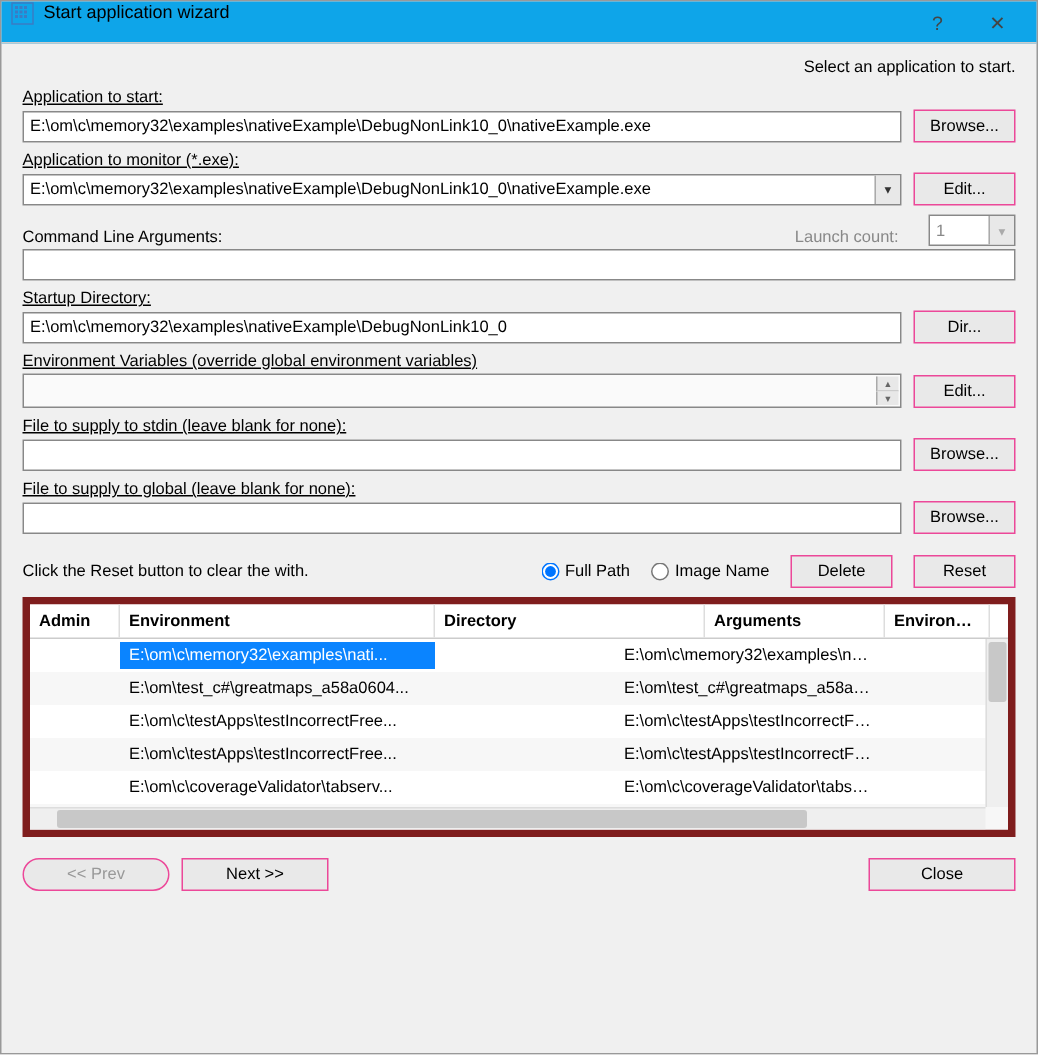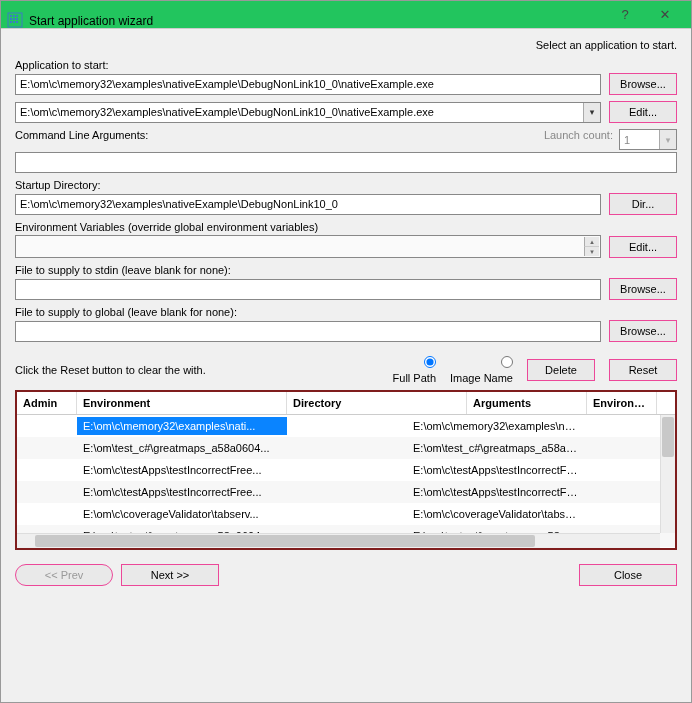--- a/index.html
+++ b/index.html
@@ -16,23 +16,23 @@
   .window {
     border: 1px solid #999;
     background: #f0f0f0;
     width: 692px;
     height: 703px;
     display: flex;
     flex-direction: column;
   }
   .titlebar {
     height: 28px;
-    background: #22c55e;
+    background: #0ea5e9;
     display: flex;
-    align-items: flex-end;
+    align-items: flex-start;
     padding: 0 6px;
     border-bottom: 1px solid #ccc;
   }
   .titlebar-icon {
     width: 16px; height: 16px;
     margin-right: 6px;
     display: inline-flex;
     align-items: center; justify-content: center;
   }
   .titlebar-icon svg { width:16px; height:16px; }
@@ -45,21 +45,21 @@
     color:#444;
   }
   .content {
     padding: 10px 14px 8px 14px;
     flex: 1;
     overflow: hidden;
     display:flex; flex-direction:column;
   }
   .intro1 { margin-bottom: 8px; text-align: right; }
   .intro2 { margin-bottom: 10px; line-height: 1.25; }
-  .label { margin-bottom: 2px; }
+  .label { margin-bottom: 2px; text-decoration: underline; }
   .field-row { display:flex; gap:8px; align-items:center; margin-bottom:6px;justify-content:space-between;}
   .input {
     height: 21px;
     border: 1px solid #888;
     background:#fff;
     padding: 0 4px;
     font: inherit;
     width: 100%;
   }
   .input-wrap { flex:1; position:relative; }
@@ -86,30 +86,30 @@
     height: 22px;
     min-width: 68px;
     border: 1px solid #ec4899;
     background: #e9e9e9;
     font: inherit;
     padding: 0 8px;
     cursor:default;
   }
   .disabled-text { color:#888; }
   .launch-row {
-    display:flex; align-items:flex-start; gap:6px; margin-bottom:2px;
+    display:flex; align-items:flex-end; gap:20px; margin-bottom:2px;
   }
   .launch-row .lbllaunch { margin-left:auto; color:#888;}
   .launch-count-wrap { width:58px; position:relative;}
   .radio-row { display:flex; align-items:center; gap:14px; margin: 8px 0 6px 0;}
   .radio-row .lbl-reset { flex:1; }
-  .radio { display:flex; align-items:flex-end; gap:4px;flex-direction:column;}
+  .radio { display:flex; align-items:flex-start; gap:4px;}
   .radio input { margin:0; width:12px; height:12px;}
   .table-wrap {
-    border:2px solid #7f1d1d;
+    border:5px solid #7f1d1d;
     background:#fff;
     height: 160px;
     display:flex; flex-direction:column;
     margin-bottom:10px;
   }
   .thead {
     display:flex;
     background:#fff;
     border-bottom:1px solid #ccc;
     font-weight:600;
@@ -189,20 +189,21 @@
     <div class="intro1">Select an application to start.</div>
 
     <div class="label">Application to start:</div>
     <div class="field-row">
       <div class="input-wrap">
         <input class="input" value="E:\om\c\memory32\examples\nativeExample\DebugNonLink10_0\nativeExample.exe" style="">
       </div>
       <button class="btn">Browse...</button>
     </div>
 
+    <div class="label">Application to monitor (*.exe):</div>
     <div class="field-row">
       <div class="input-wrap">
         <input class="input" value="E:\om\c\memory32\examples\nativeExample\DebugNonLink10_0\nativeExample.exe" style="">
         <div class="dropdown-btn">▾</div>
       </div>
       <button class="btn">Edit...</button>
     </div>
 
     <div class="launch-row">
       <span>Command Line Arguments:</span>

